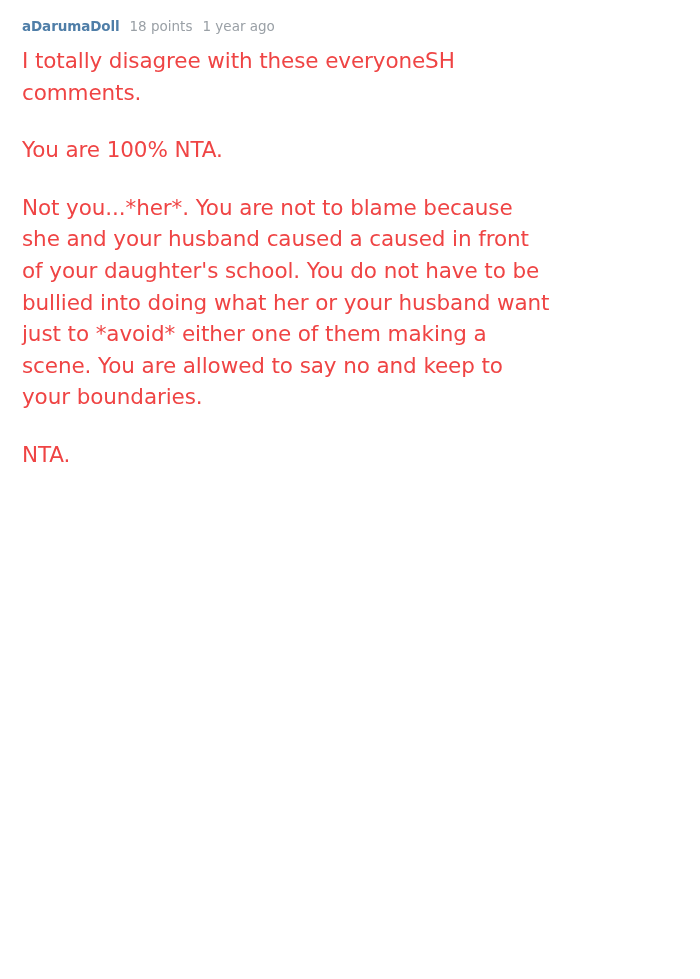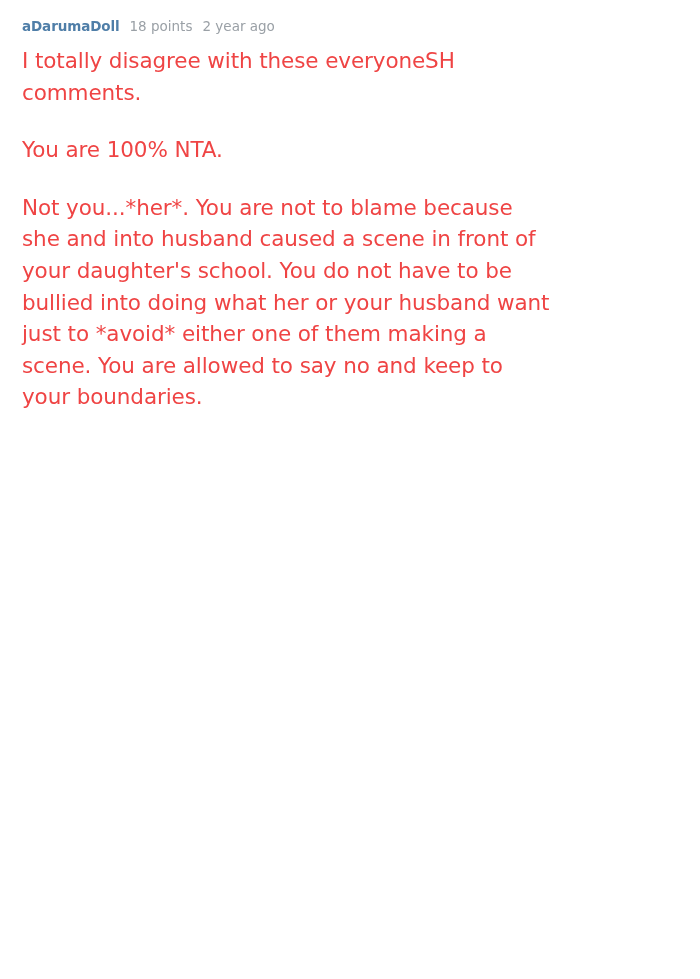--- a/index.html
+++ b/index.html
@@ -51,22 +51,23 @@
   }
 </style>
 </head>
 <body>
 
 <div class="comment">
 
   <div class="meta">
     <span class="author">aDarumaDoll</span>
     <span class="points">18 points</span>
-    <span class="timestamp">2 year ago</span>
+    <span class="timestamp">1 year ago</span>
   </div>
 
   <div class="body">
     <p>I totally disagree with these everyoneSH comments.</p>
     <p>You are 100% NTA.</p>
-    <p>Not you...*her*. You are not to blame because she and into husband caused a scene in front of your daughter's school. You do not have to be bullied into doing what her or your husband want just to *avoid* either one of them making a scene. You are allowed to say no and keep to your boundaries.</p>
+    <p>Not you...*her*. You are not to blame because she and your husband caused a caused in front of your daughter's school. You do not have to be bullied into doing what her or your husband want just to *avoid* either one of them making a scene. You are allowed to say no and keep to your boundaries.</p>
+    <p>NTA.</p>
   </div>
 
 </div>
 
 </body></html>

